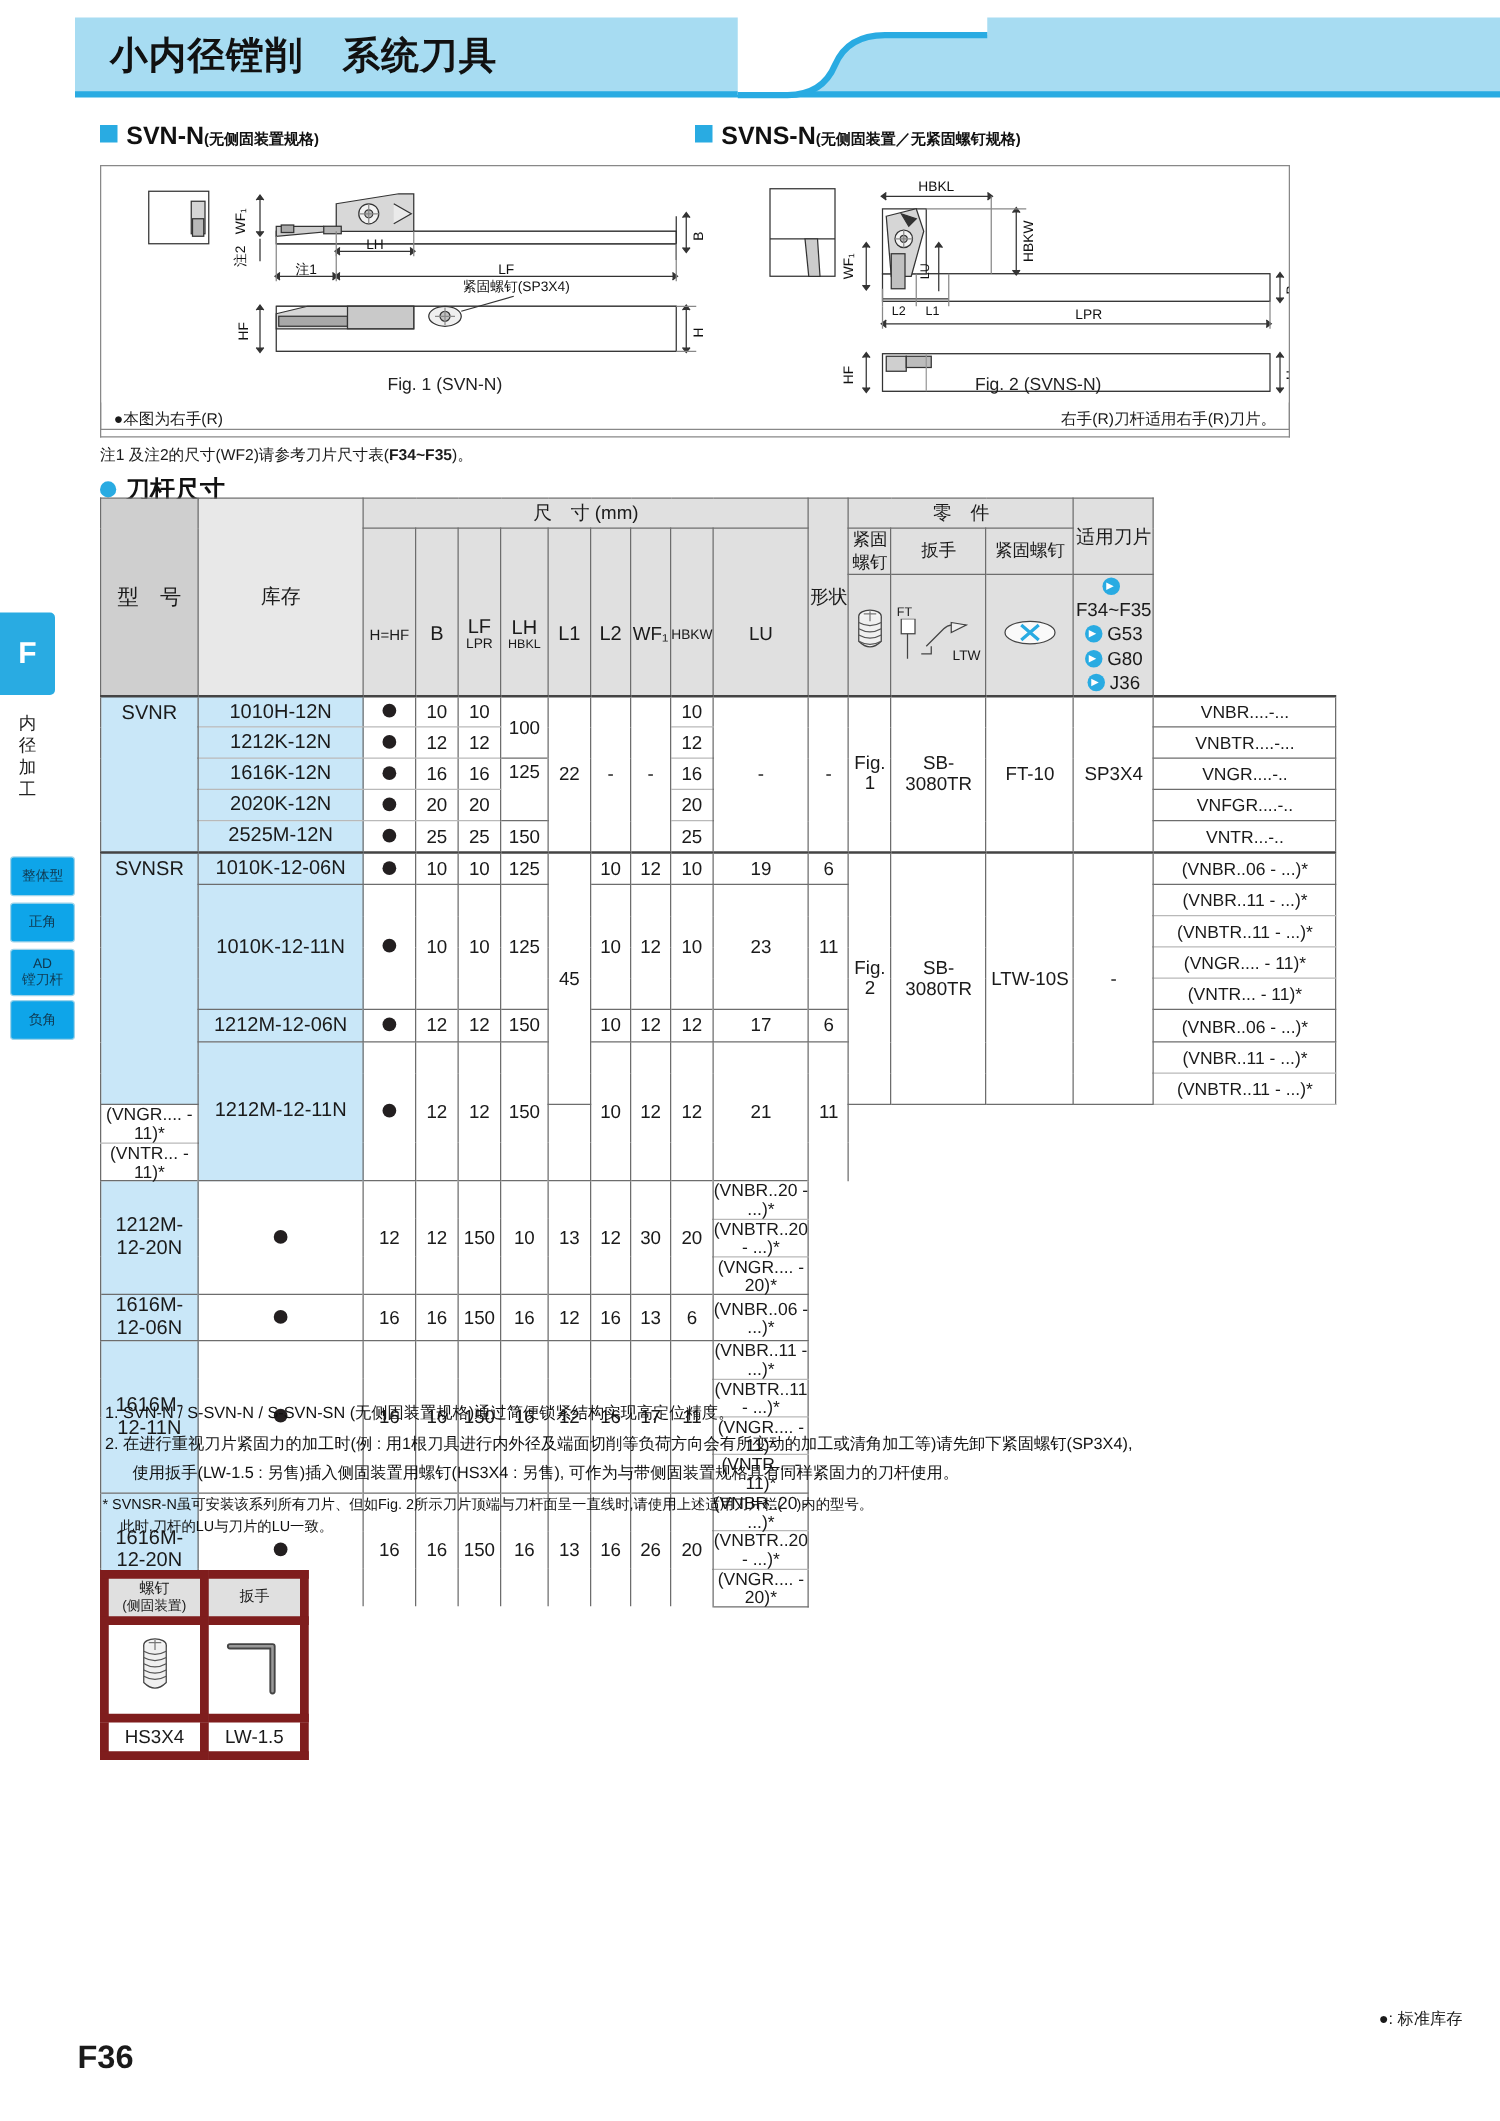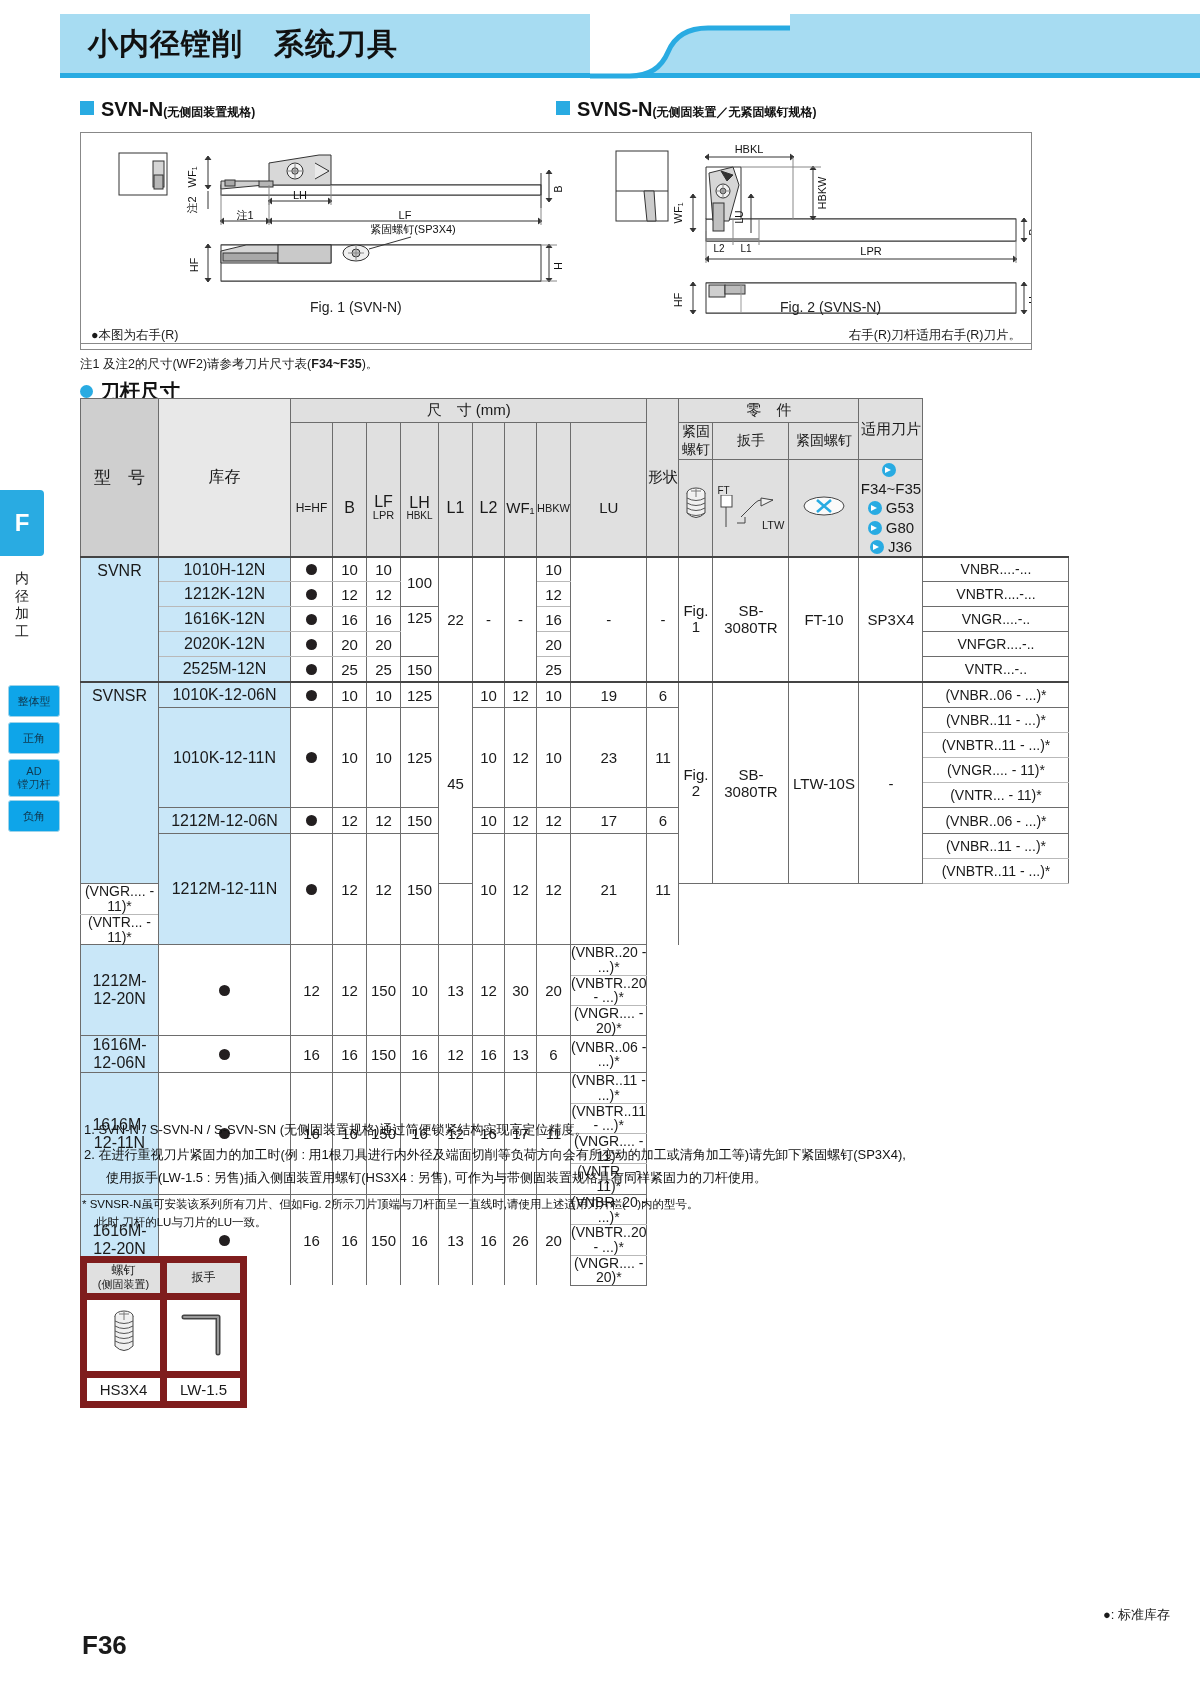--- a/index.html
+++ b/index.html
@@ -124,21 +124,21 @@
   table.parts {
     position:absolute; left:80px; top:1256px; border-collapse:collapse;
     table-layout:fixed; font-size:13px;
   }
   table.parts td { border:7px solid #7f1d1d; text-align:center; vertical-align:middle; }
   .parts-h { background:#e0e0e0; height:32px; font-size:12px; line-height:1.15; }
   .parts-ic { height:78px; background:#fff; }
   .parts-v { height:30px; font-size:15px; }
 
   #legend { position:absolute; right:30px; top:1606px; font-size:13px; }
-  #pageno { position:absolute; left:62px; top:1630px; font-size:26px; font-weight:bold;margin-left:20px; }
+  #pageno { position:absolute; left:62px; top:1630px; font-size:26px; font-weight:bold; }
 </style>
 </head>
 <body>
 
 <div id="header-band"></div>
 <svg width="200" height="80" style="position:absolute;left:590px;top:12px;">
   <path d="M0 64 L40 64 Q68 64 78 40 Q88 16 118 16 L200 16 L200 0 L0 0 Z" fill="#fff"></path>
   <path d="M0 64 L40 64 Q68 64 78 40 Q88 16 118 16 L200 16" fill="none" stroke="#29abe2" stroke-width="5"></path>
 </svg>
 <div id="header-title">小内径镗削　系统刀具</div>

